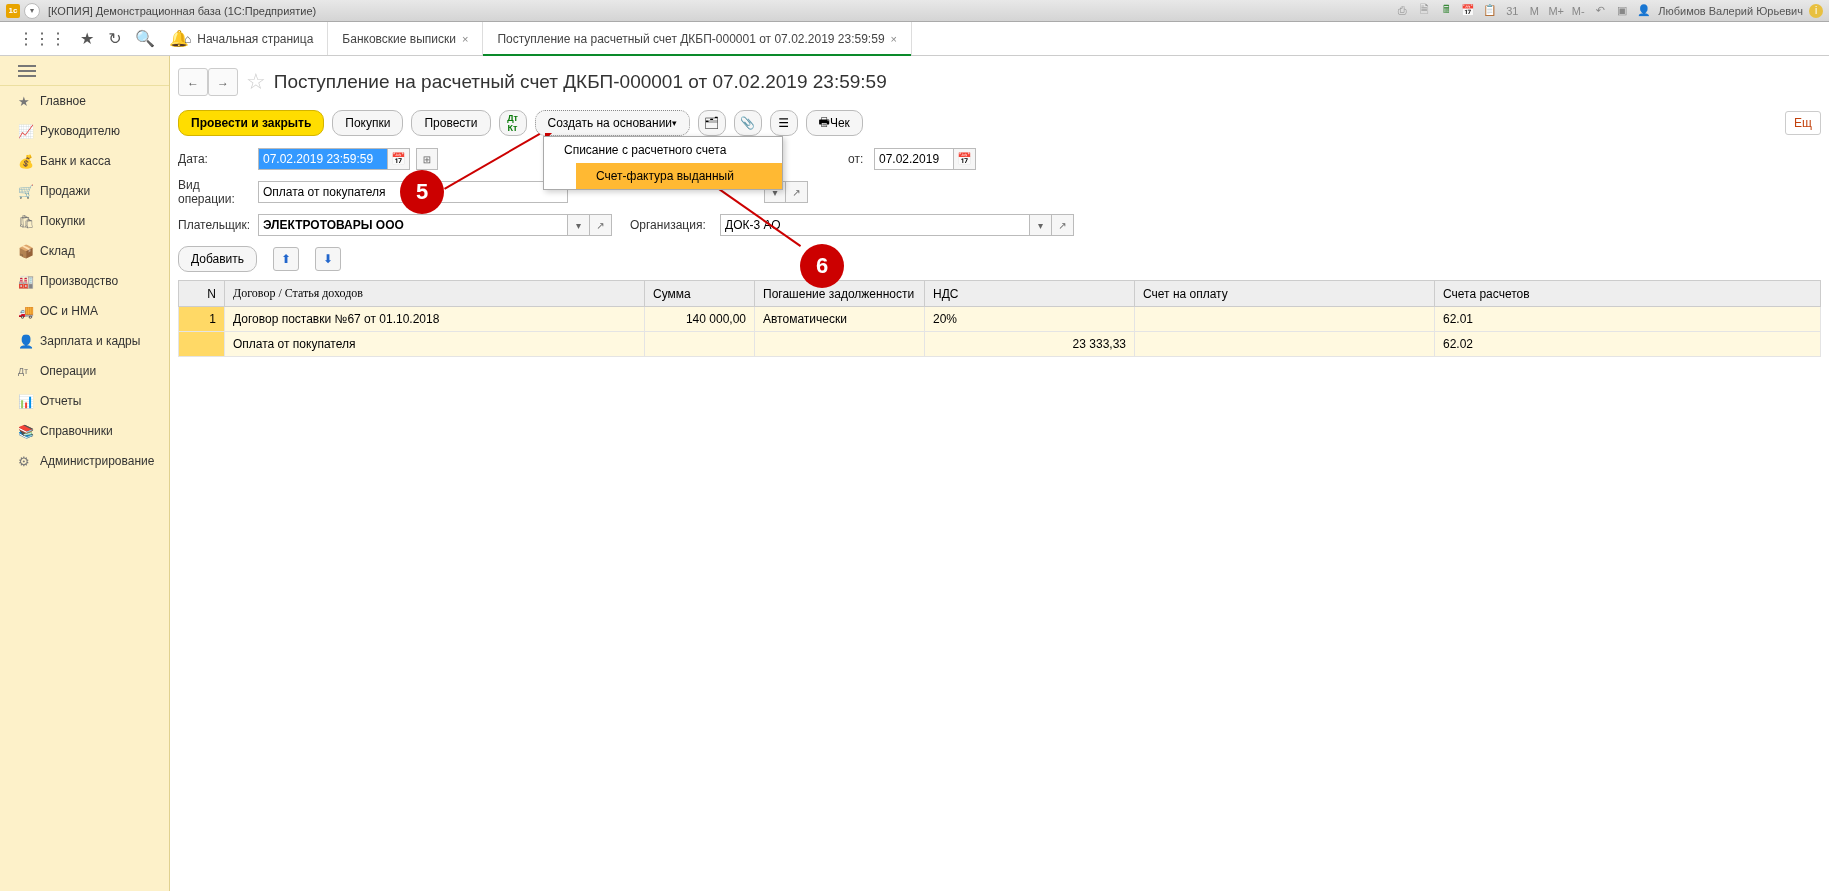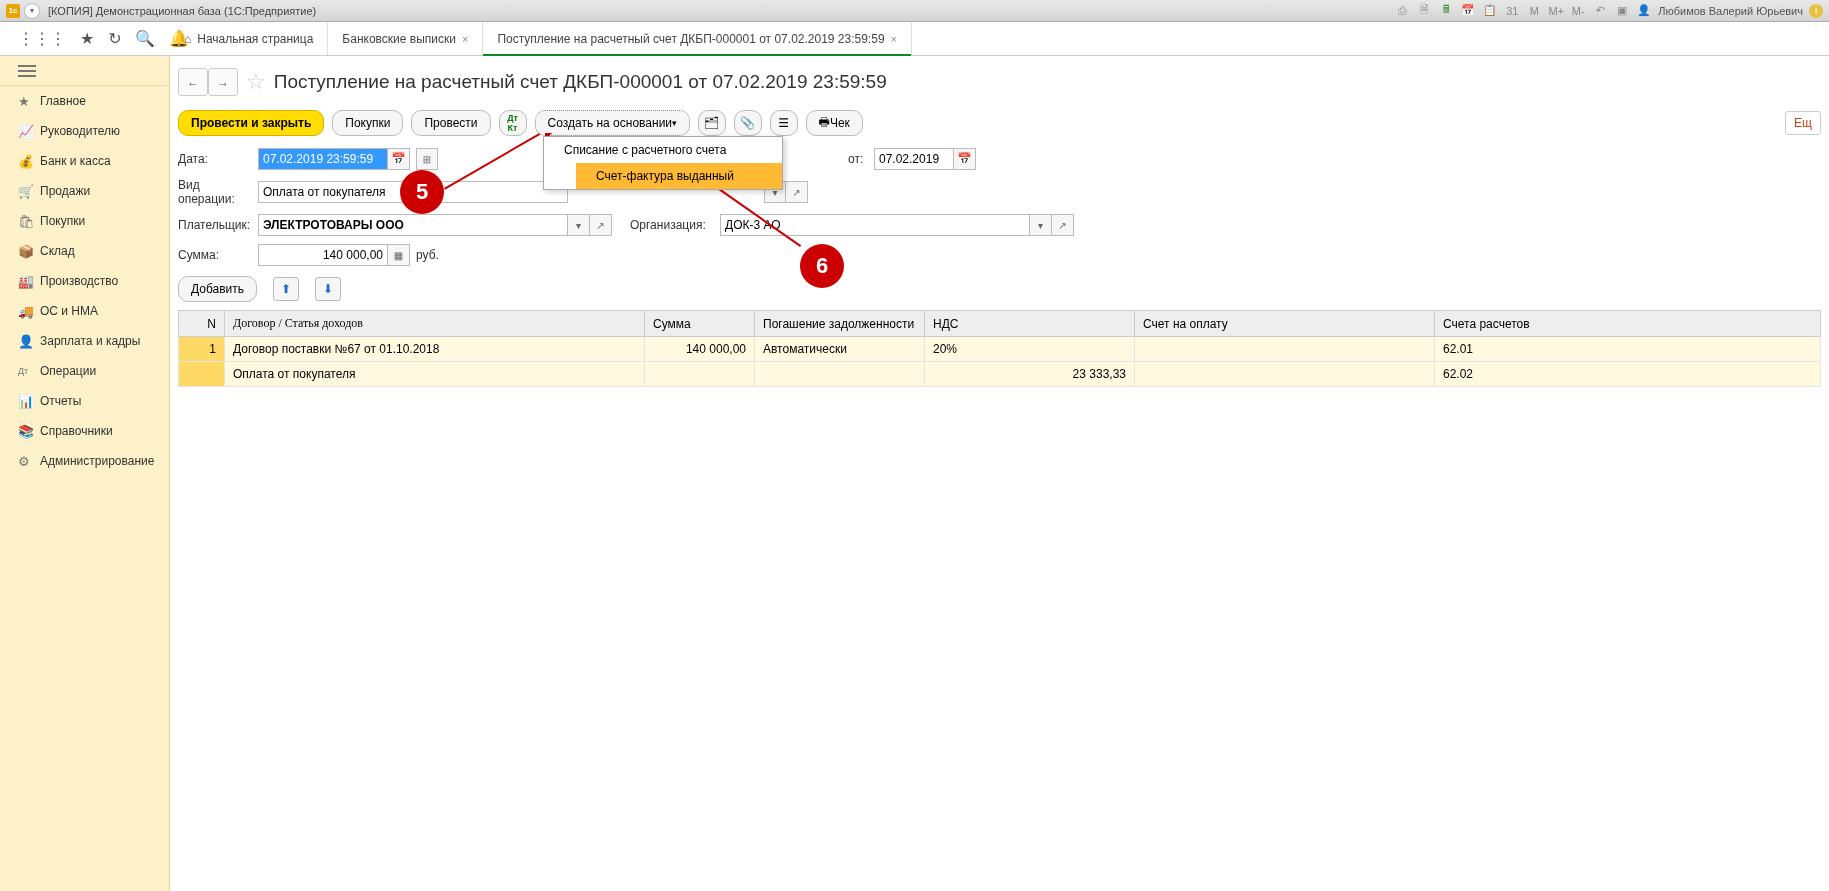--- a/index.html
+++ b/index.html
@@ -242,28 +242,20 @@
       <span class="small-btn">↗</span>
     </div>
     <label style="width:90px;margin-left:18px;">Организация:</label>
     <div class="input-wrap">
       <input style="width: 310px;" value="ДОК-3 АО">
       <span class="small-btn">▾</span>
       <span class="small-btn">↗</span>
     </div>
   </div>
 
-  <div class="form-row">
-    <label class="wide-label">Сумма:</label>
-    <div class="input-wrap">
-      <input style="width: 130px; text-align: right;" value="140 000,00">
-      <span class="small-btn">▦</span>
-    </div>
-    <span class="currency">руб.</span>
-  </div>
 
   <div class="sub-toolbar">
     <button class="btn">Добавить</button>
     <div class="arrow-btn up">⬆</div>
     <div class="arrow-btn down">⬇</div>
   </div>
 
   <table class="tbl">
     <thead>
       <tr>

